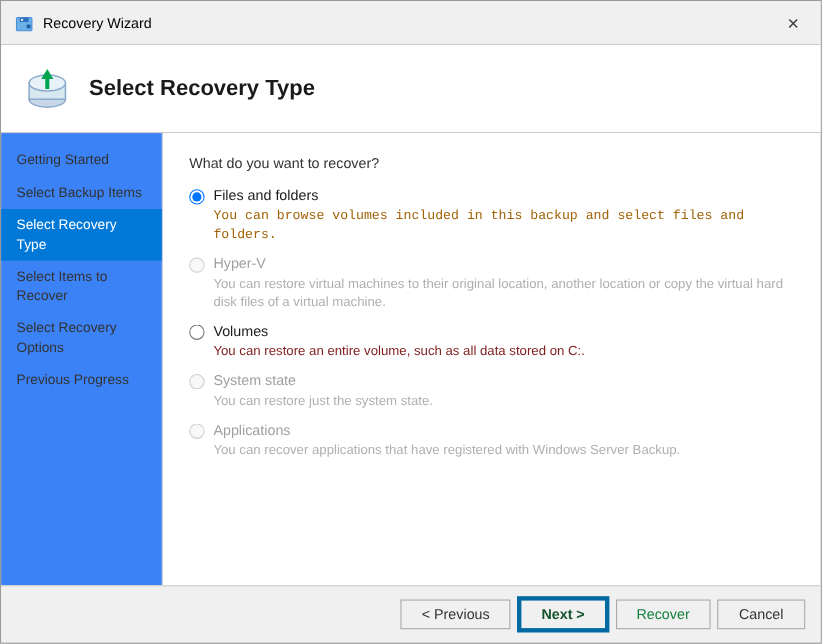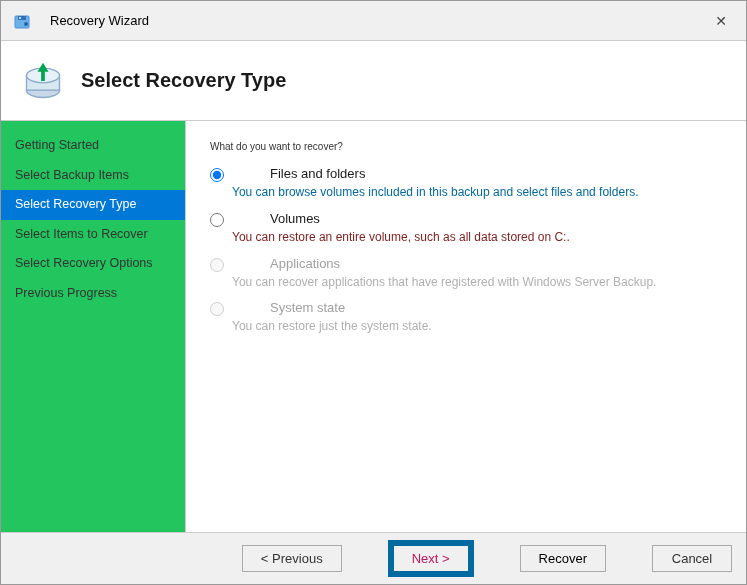--- a/index.html
+++ b/index.html
@@ -23,21 +23,20 @@
       box-shadow: 2px 2px 8px rgba(0,0,0,0.5);
     }
     
     .title-bar {
       background: #f0f0f0;
       border-bottom: 1px solid #ccc;
       display: flex;
       align-items: center;
       padding: 8px 12px;
       height: 40px;
-      gap: 11px;
     }
     .title-bar-icon {
       width: 18px;
       height: 18px;
       margin-right: 8px;
       display: flex;
       align-items: center;
       justify-content: center;
     }
     .title-bar-text {
@@ -79,22 +78,22 @@
       color: #1a1a1a;
     }
     
     .main-content {
       display: flex;
       flex: 1;
       overflow: hidden;
     }
     
     .sidebar {
-      width: 185px;
-      background: #22c55e;
+      width: 147px;
+      background: #3b82f6;
       border-right: 1px solid #ccc;
       padding: 10px 0;
     }
     .sidebar-item {
       padding: 6px 14px;
       font-size: 12.5px;
       color: #333;
       cursor: pointer;
       line-height: 1.4;
     }
@@ -103,21 +102,21 @@
       color: #fff;
     }
     
     .content-panel {
       flex: 1;
       background: #fff;
       padding: 20px 24px;
       overflow-y: auto;
     }
     .question-label {
-      font-size: 10px;
+      font-size: 13px;
       color: #333;
       margin-bottom: 14px;
     }
     .option-group {
       margin-bottom: 10px;
     }
     .option-row {
       display: flex;
       align-items: flex-start;
       margin-bottom: 2px;
@@ -130,35 +129,35 @@
       height: 14px;
       flex-shrink: 0;
     }
     .option-row input[type="radio"]:disabled {
       cursor: default;
     }
     .option-label {
       font-size: 13px;
       color: #1a1a1a;
       font-weight: normal;
-      margin-left: 38px;
     }
     .option-label.disabled {
       color: #a0a0a0;
     }
     .option-description {
       font-size: 12px;
       color: #7f1d1d;
       margin-left: 22px;
       margin-bottom: 8px;
       line-height: 1.4;
     }
     .option-description.selected-desc {
-      color: #0369a1;
+      color: #a16207;
       font-weight: 500;
+      font-family: Liberation Mono, monospace;
     }
     .option-description.disabled {
       color: #b0b0b0;
     }
     
     .footer {
       background: #f0f0f0;
       border-top: 1px solid #ccc;
       display: flex;
       align-items: center;
@@ -168,31 +167,30 @@
       height: 52px;
     }
     .btn {
       padding: 5px 18px;
       font-size: 13px;
       border: 1px solid #aaa;
       background: #f0f0f0;
       cursor: pointer;
       min-width: 80px;
       color: #333;
-      margin-left: 40px;
     }
     .btn:disabled {
-      color: #000000;
+      color: #15803d;
       cursor: default;
     }
     .btn.primary {
       background: #f0f0f0;
-      border: 6px solid #0369a1;
-      color: #be185d;
-      font-weight: 400;
+      border: 4px solid #0369a1;
+      color: #14532d;
+      font-weight: 700;
     }
     
     .backup-icon {
       position: relative;
       width: 44px;
       height: 44px;
     }
   </style>
 </head>
 <body>
@@ -243,43 +241,50 @@
       <div class="question-label">What do you want to recover?</div>
 
       <div class="option-group">
         <div class="option-row">
           <input type="radio" name="recovery-type" id="files-folders" checked="" style="">
           <label for="files-folders" class="option-label">Files and folders</label>
         </div>
         <div class="option-description selected-desc">You can browse volumes included in this backup and select files and folders.</div>
       </div>
 
+      <div class="option-group">
+        <div class="option-row">
+          <input type="radio" name="recovery-type" id="hyper-v" disabled="" style="">
+          <label for="hyper-v" class="option-label disabled">Hyper-V</label>
+        </div>
+        <div class="option-description disabled">You can restore virtual machines to their original location, another location or copy the virtual hard disk files of a virtual machine.</div>
+      </div>
 
       <div class="option-group">
         <div class="option-row">
           <input type="radio" name="recovery-type" id="volumes" style="">
           <label for="volumes" class="option-label">Volumes</label>
         </div>
         <div class="option-description">You can restore an entire volume, such as all data stored on C:.</div>
       </div>
 
       <div class="option-group">
         <div class="option-row">
+          <input type="radio" name="recovery-type" id="system-state" disabled="" style="">
+          <label for="system-state" class="option-label disabled">System state</label>
+        </div>
+        <div class="option-description disabled">You can restore just the system state.</div>
+      </div>
+
+      <div class="option-group">
+        <div class="option-row">
           <input type="radio" name="recovery-type" id="applications" disabled="" style="">
           <label for="applications" class="option-label disabled">Applications</label>
         </div>
         <div class="option-description disabled">You can recover applications that have registered with Windows Server Backup.</div>
-      </div>
-
-      <div class="option-group">
-        <div class="option-row">
-          <input type="radio" name="recovery-type" id="system-state" disabled="" style="">
-          <label for="system-state" class="option-label disabled">System state</label>
-        </div>
-        <div class="option-description disabled">You can restore just the system state.</div>
       </div>
     </div>
   </div>
 
   <div class="footer">
     <button class="btn">&lt; Previous</button>
     <button class="btn primary">Next &gt;</button>
     <button class="btn" disabled="">Recover</button>
     <button class="btn">Cancel</button>
   </div>

